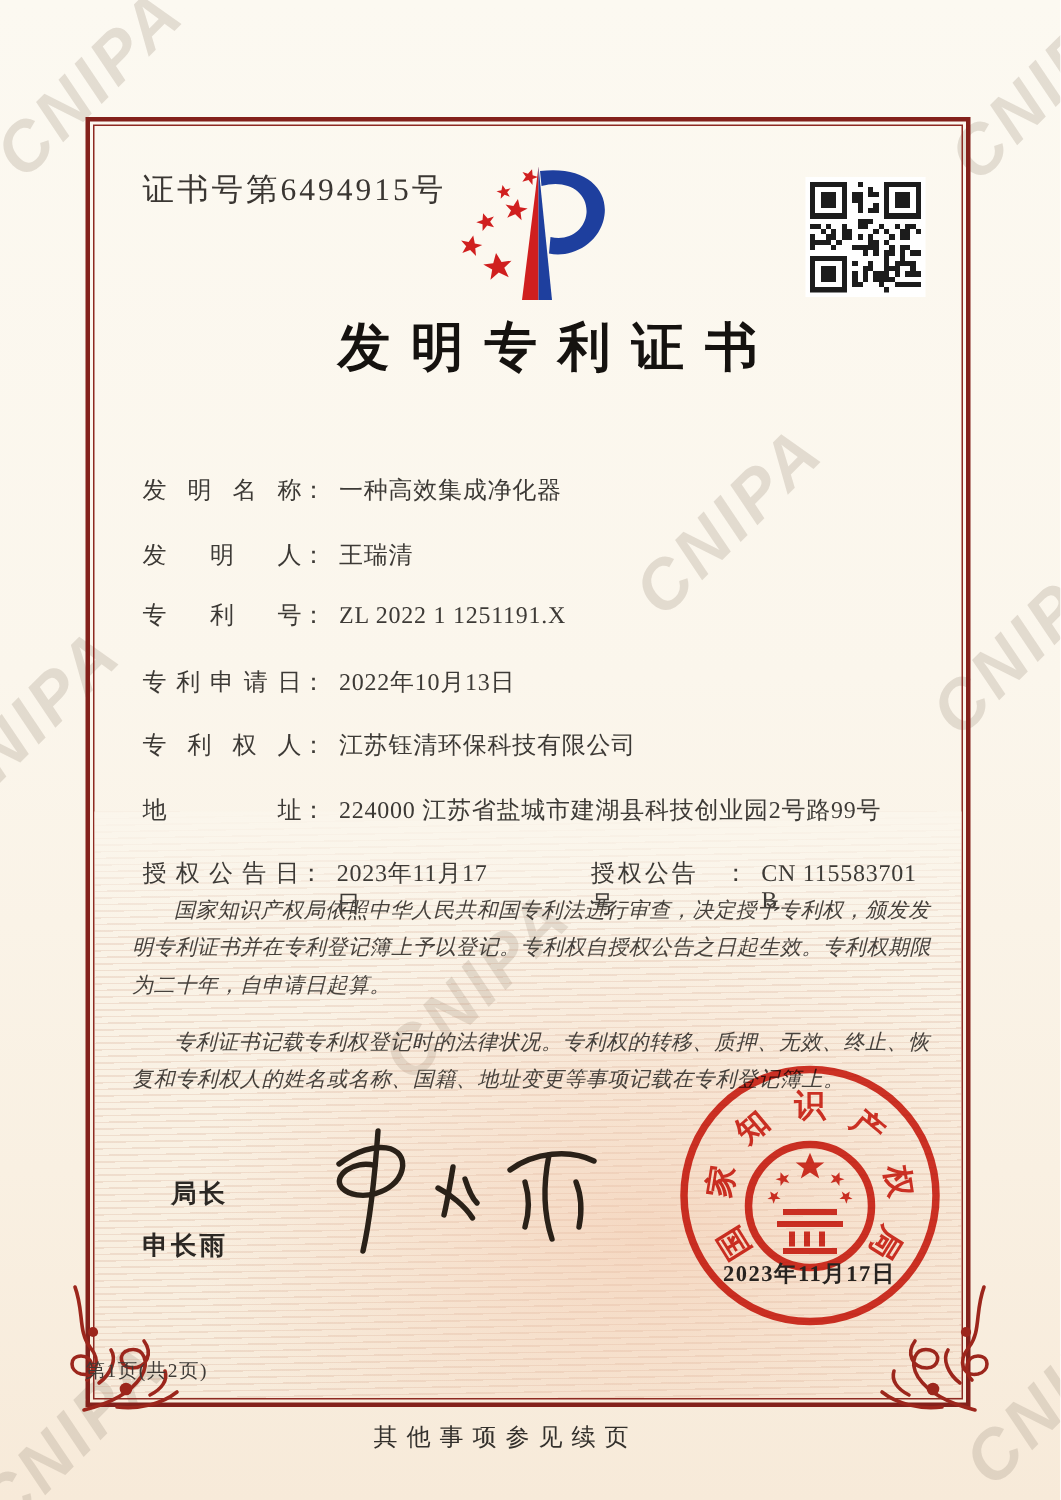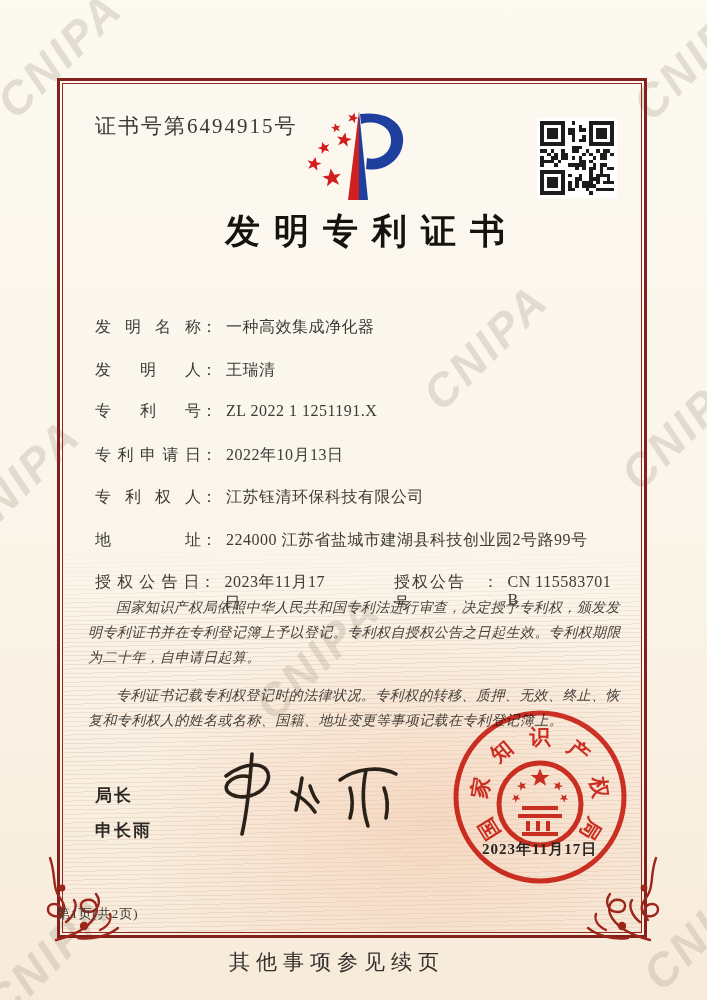--- a/index.html
+++ b/index.html
@@ -48,36 +48,36 @@
   .fpair2{margin-left:54px;display:flex;align-items:baseline;}
   .fpair2 .flabel2{letter-spacing:2px;font-family:Liberation Mono, monospace;}
   
   #body-text{position:absolute;left:88px;top:583px;width:534px;}
   #body-text p{
     margin:12px 0 13px 0;font-size:14px;line-height:25px;color:#46413c;
     font-style:italic;text-indent:2em;letter-spacing:0.4px;
   }
   
   #sig-block{position:absolute;left:95px;top:784px;font-family:"Liberation Sans","DejaVu Sans",sans-serif;
-    font-weight:600;font-size:17px;color:#2c2824;}
+    font-weight:600;font-size:17px;color:#2c2824;text-align:right;}
   #sig-block div{margin-bottom:12px;letter-spacing:2px;}
   #signature-svg{position:absolute;left:198px;top:746px;}
   
   #seal{position:absolute;left:450px;top:706px;mix-blend-mode:multiply;opacity:0.95;}
   #seal-date{
     position:absolute;left:482px;top:840px;font-size:15px;font-weight:bold;
     color:#272320;letter-spacing:1px;z-index:4;
   }
   
   .corner-orn{position:absolute;width:92px;height:92px;}
   #orn-left{left:42px;top:852px;}
   #orn-right{left:572px;top:852px;transform:scaleX(-1);}
   
   #page-num{position:absolute;left:57px;top:905px;width:590px;text-align:left;font-size:13px;color:#3d3a36;letter-spacing:1px;}
-  #continuation{position:absolute;left:0;top:948px;width:674px;text-align:center;font-size:21px;color:#33302c;letter-spacing:6px;}
+  #continuation{position:absolute;left:0;top:948px;width:674px;text-align:center;font-size:16px;color:#33302c;letter-spacing:6px;}
 </style>
 </head>
 <body>
 
 <div id="page">
 
   <div class="wm" style="left:-18px;top:28px;">CNIPA</div>
   <div class="wm" style="left:618px;top:30px;">CNIPA</div>
   <div class="wm" style="left:408px;top:320px;">CNIPA</div>
   <div class="wm" style="left:606px;top:400px;">CNIPA</div>

